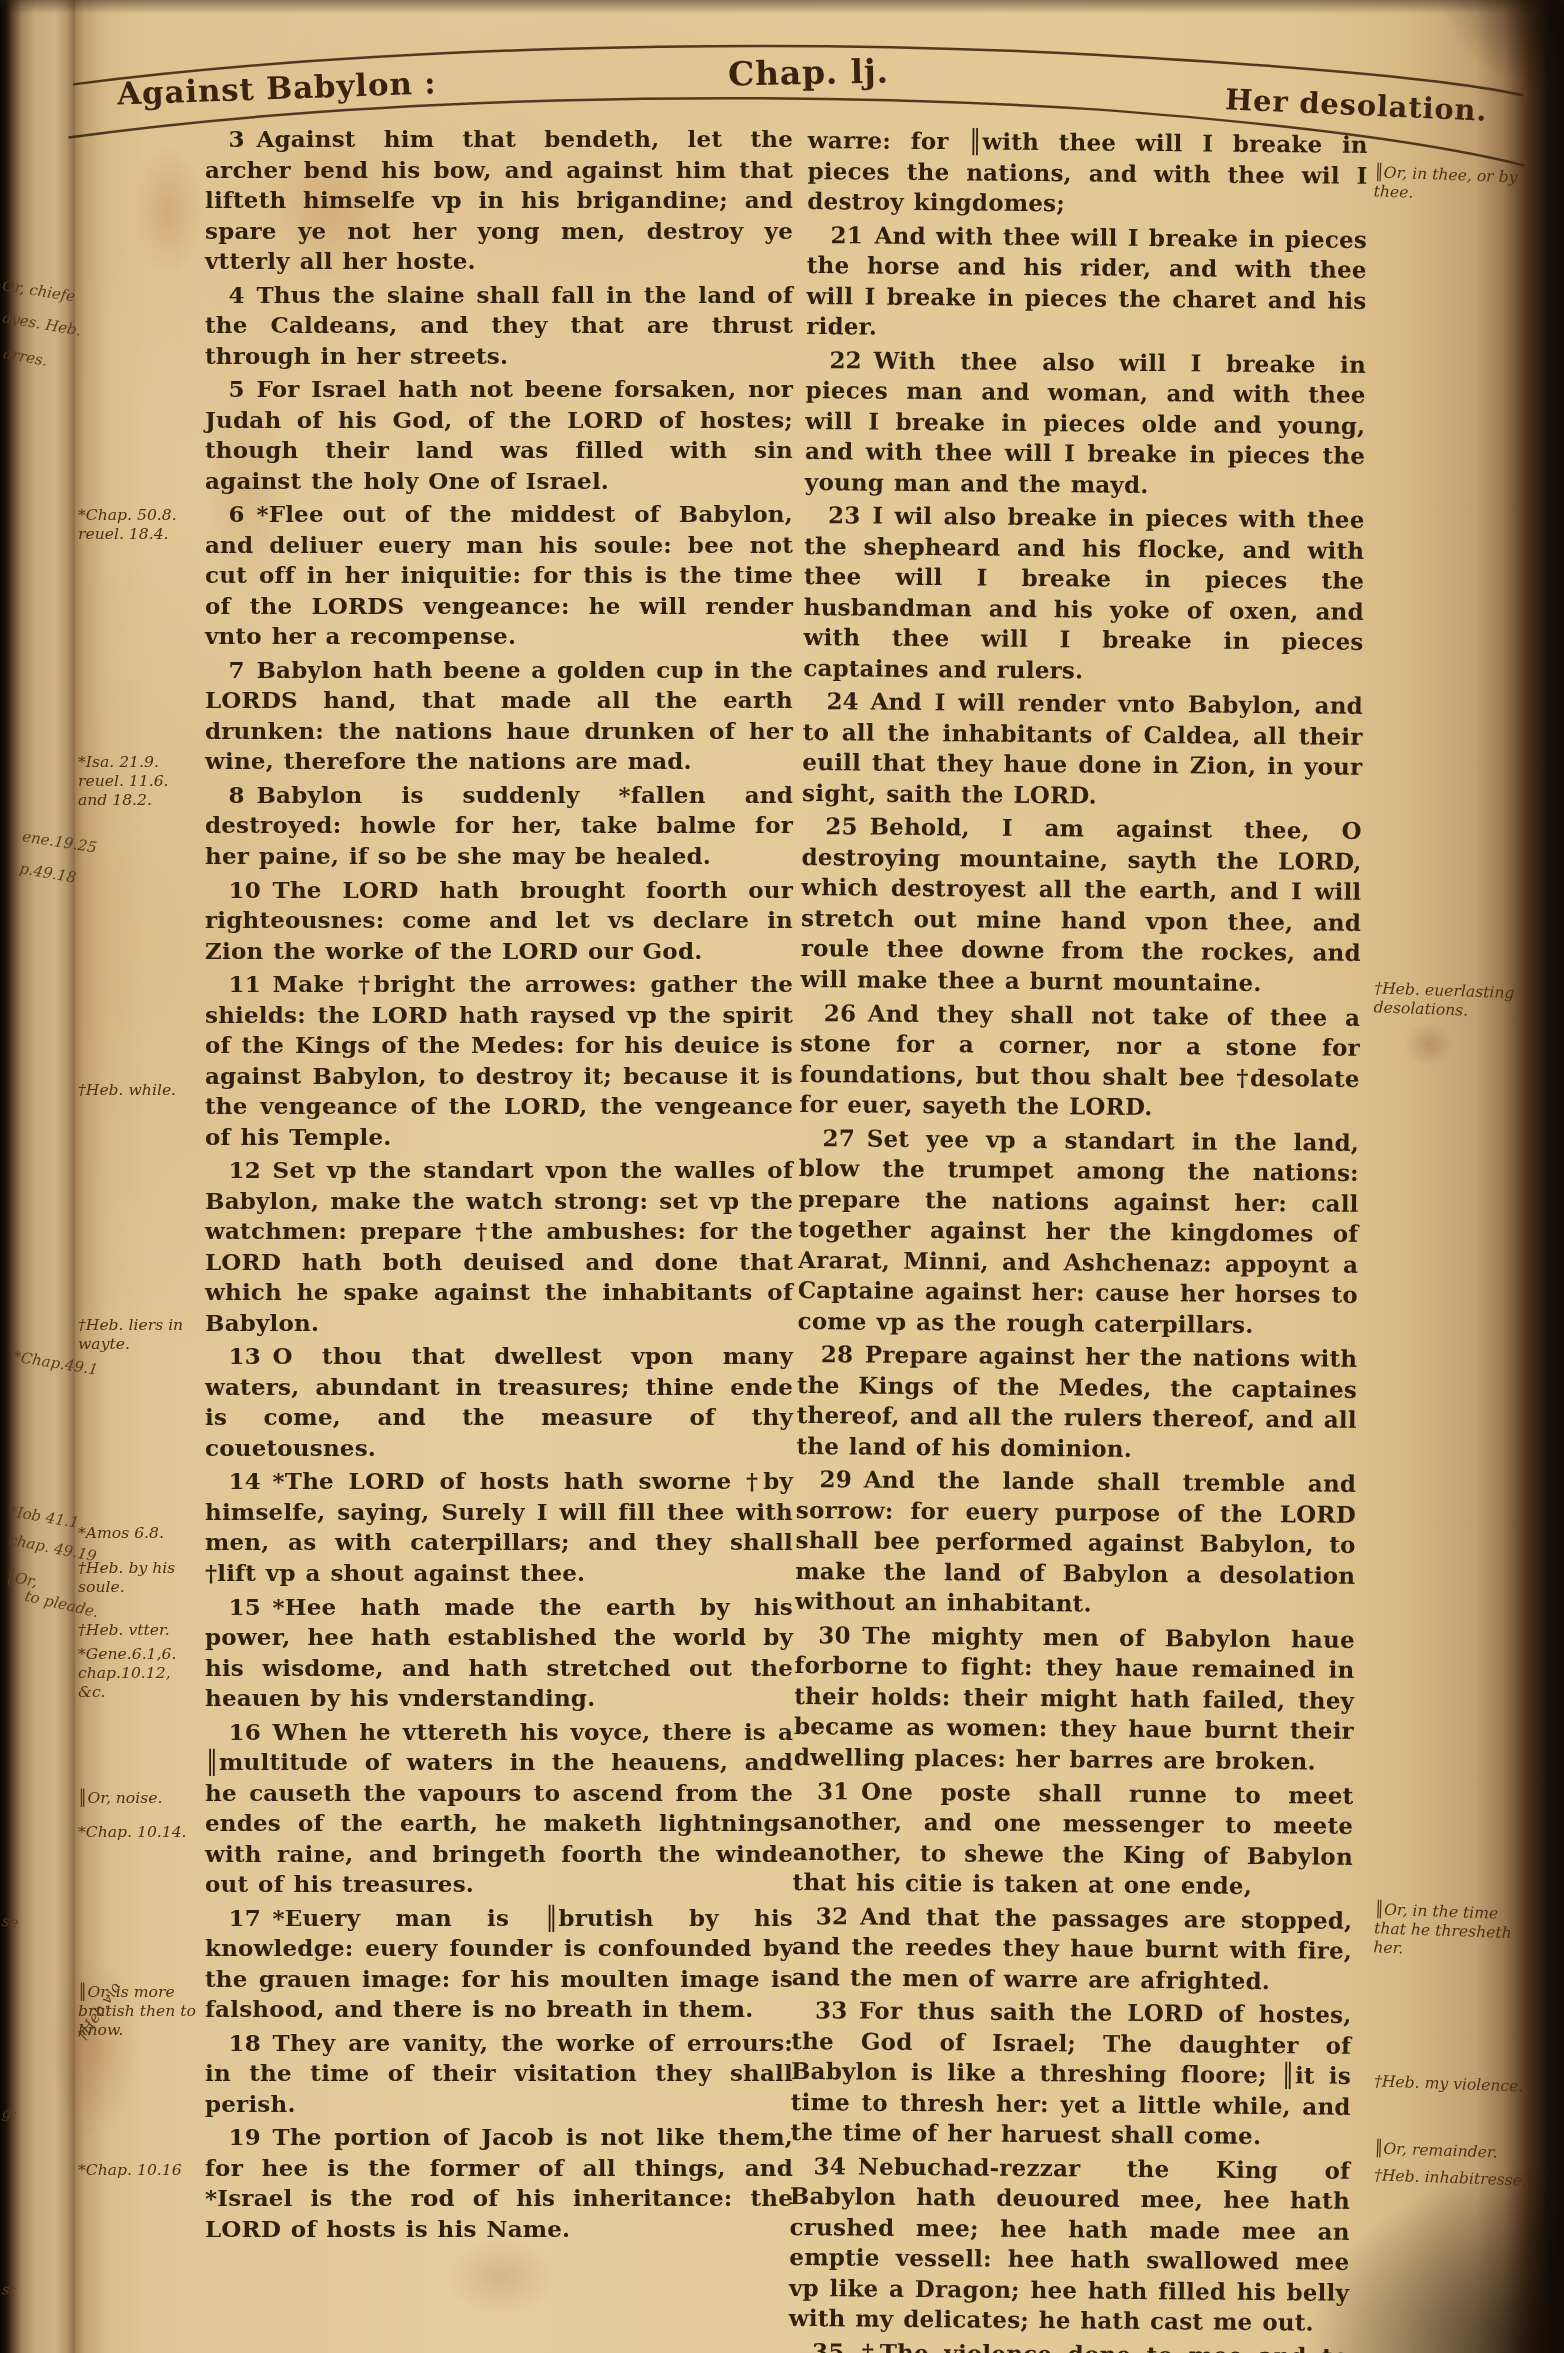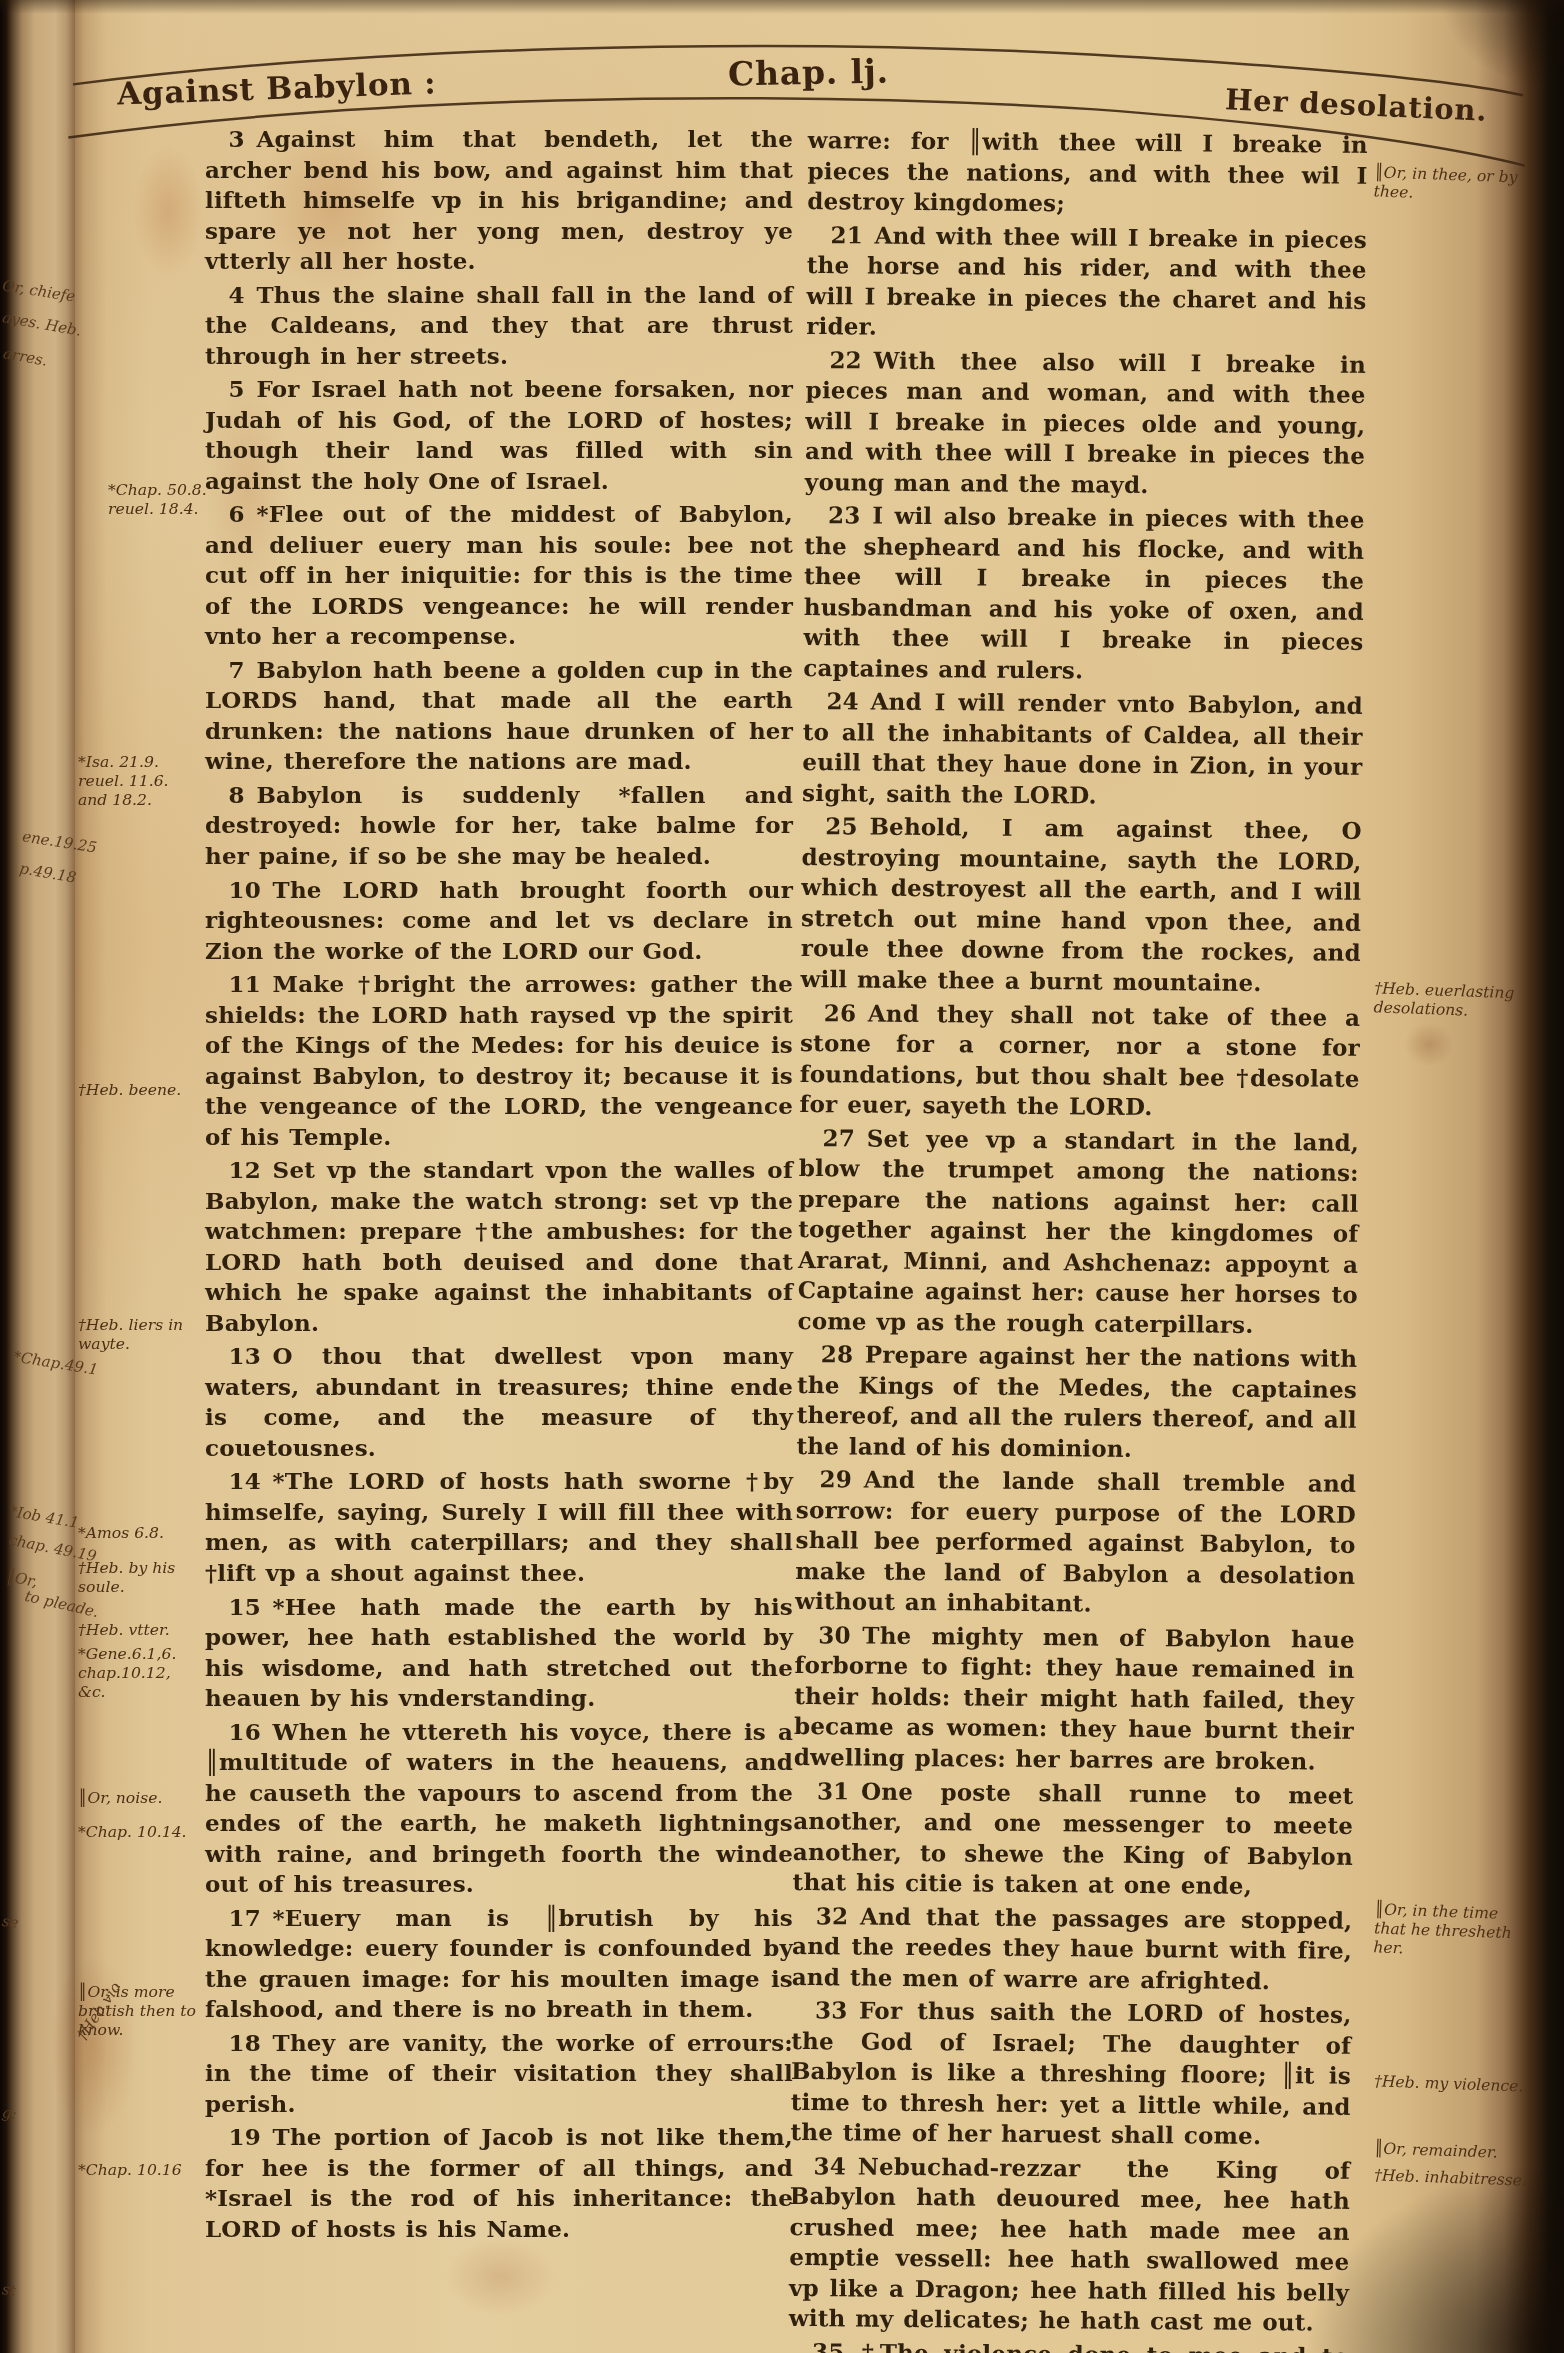--- a/index.html
+++ b/index.html
@@ -110,23 +110,23 @@
         <p class="verse"><span class="vnum">31</span>One poste shall runne to meet another, and one messenger to meete another, to shewe the King of Babylon that his citie is taken at one ende,</p>
         <p class="verse"><span class="vnum">32</span>And that the passages are stopped, and the reedes they haue burnt with fire, and the men of warre are afrighted.</p>
         <p class="verse"><span class="vnum">33</span>For thus saith the LORD of hostes, the God of Israel; The daughter of Babylon is like a threshing floore; ║it is time to thresh her: yet a little while, and the time of her haruest shall come.</p>
         <p class="verse"><span class="vnum">34</span>Nebuchad-rezzar the King of Babylon hath deuoured mee, hee hath crushed mee; hee hath made mee an emptie vessell: hee hath swallowed mee vp like a Dragon; hee hath filled his belly with my delicates; he hath cast me out.</p>
         <p class="verse"><span class="vnum">35</span>†The violence done to mee and to my ║flesh, be vpon Babylon, shal the †inhabitant of</p>
       </div>
 
   </div>
 
   <div id="notes-layer">
-      <div class="mnote mnote-left" style="top: 481px; margin-left: 30px;">*Chap. 50.8. reuel. 18.4.</div>
+      <div class="mnote mnote-left" style="top: 506px;">*Chap. 50.8. reuel. 18.4.</div>
       <div class="mnote mnote-left" style="top: 753px;">*Isa. 21.9. reuel. 11.6. and 18.2.</div>
-      <div class="mnote mnote-left" style="top: 1081px;">†Heb. beene.</div>
+      <div class="mnote mnote-left" style="top: 1081px;">†Heb. while.</div>
       <div class="mnote mnote-left" style="top: 1316px;">†Heb. liers in wayte.</div>
       <div class="mnote mnote-left" style="top: 1524px;">*Amos 6.8.</div>
       <div class="mnote mnote-left" style="top: 1559px;">†Heb. by his soule.</div>
       <div class="mnote mnote-left" style="top: 1621px;">†Heb. vtter.</div>
       <div class="mnote mnote-left" style="top: 1645px;">*Gene.6.1,6. chap.10.12, &amp;c.</div>
       <div class="mnote mnote-left" style="top: 1789px;">║Or, noise.</div>
       <div class="mnote mnote-left" style="top: 1823px;">*Chap. 10.14.</div>
       <div class="mnote mnote-left" style="top: 1976px; margin-top: 7px;">║Or, is more brutish then to know.</div>
       <div class="mnote mnote-left" style="top: 2161px;">*Chap. 10.16</div>
       <div class="mnote mnote-right" style="top: 166px;">║Or, in thee, or by thee.</div>

